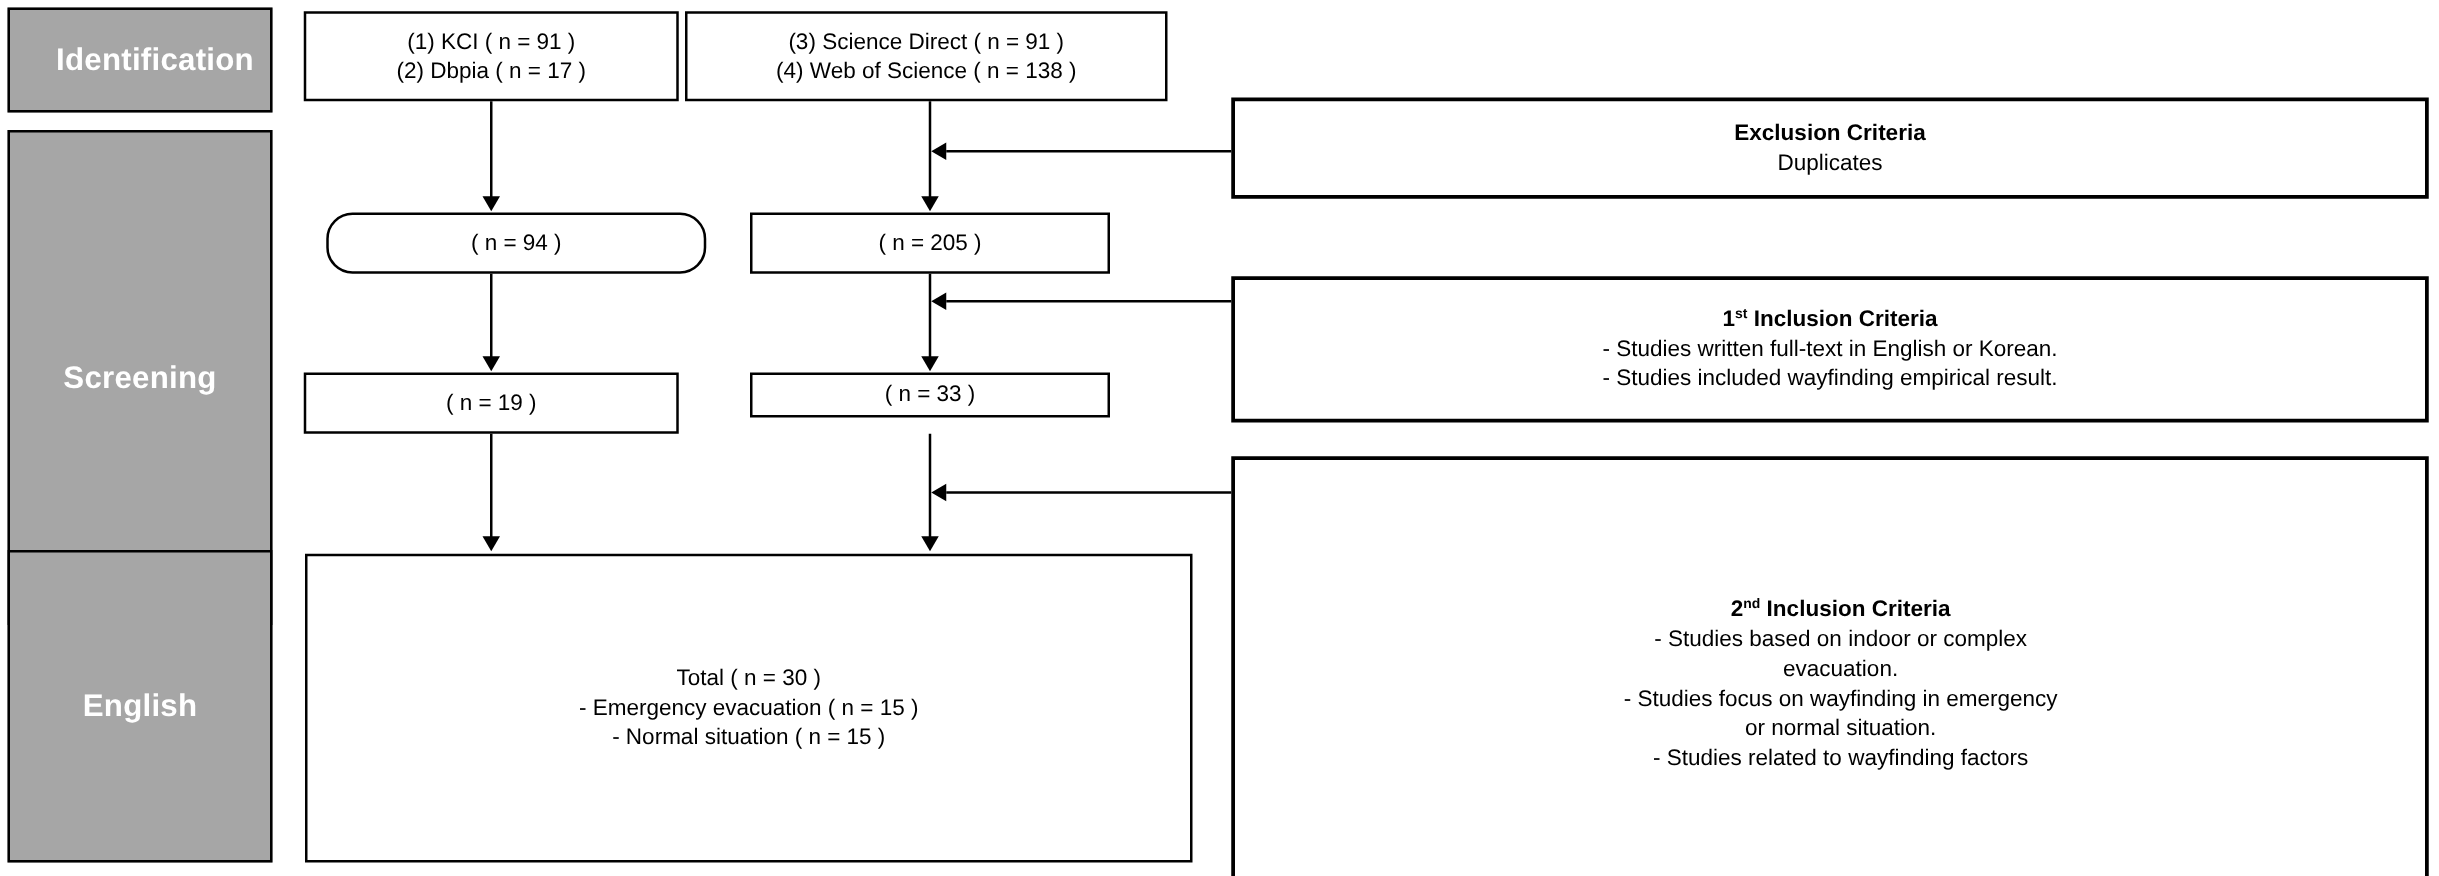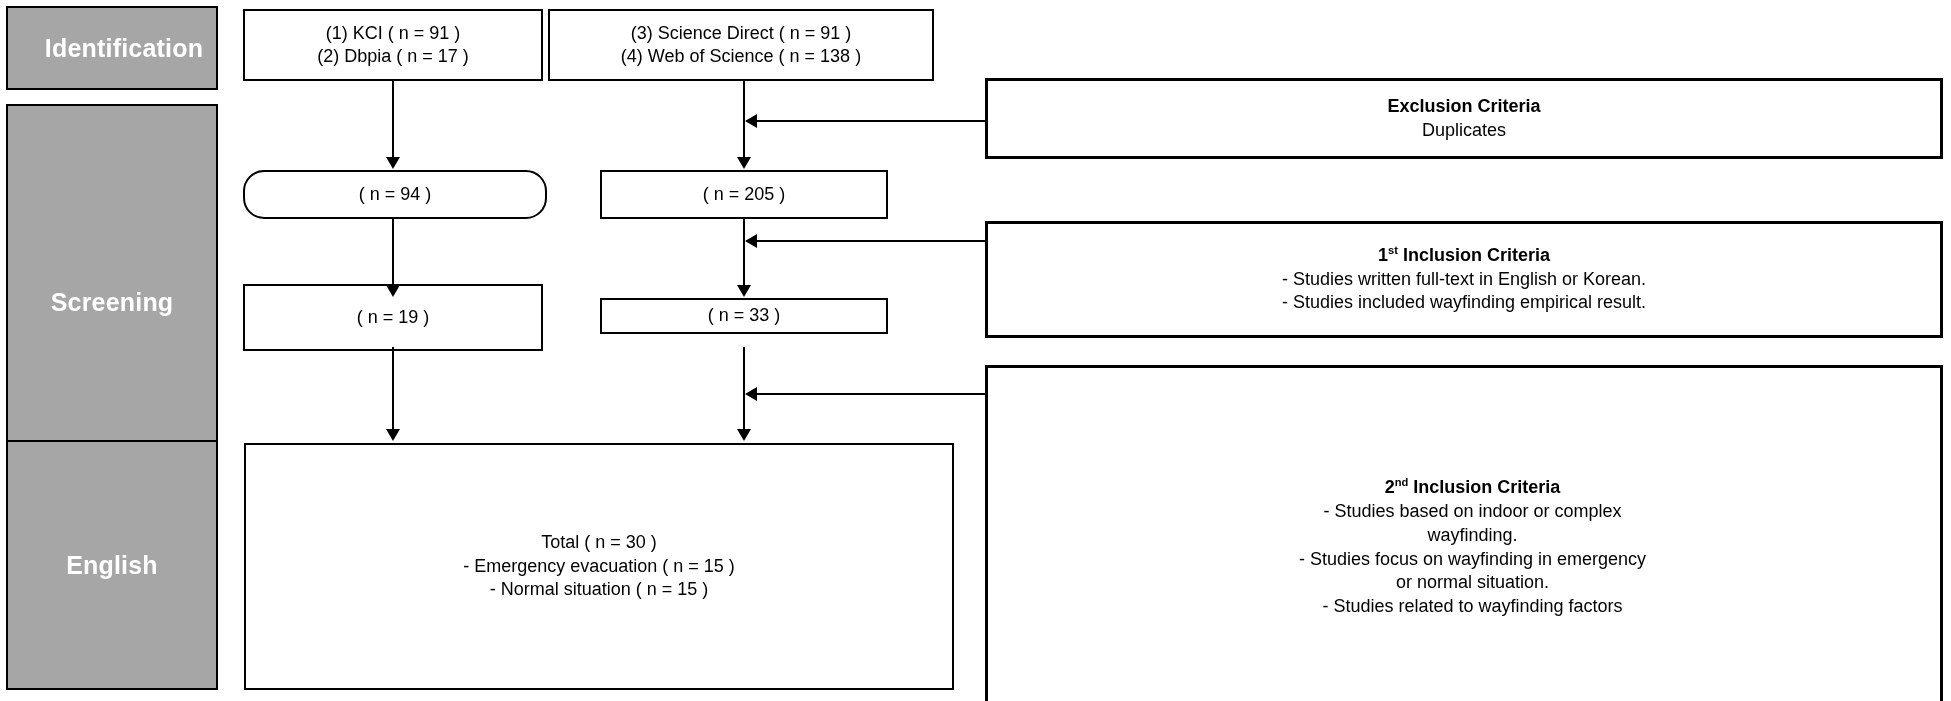--- a/index.html
+++ b/index.html
@@ -69,29 +69,29 @@
   <div class="stage-box fbox" style="left:243px; top:9px; width:300px; height:72px;">
     <span class="ln">(1) KCI ( n = 91 )</span>
     <span class="ln">(2) Dbpia ( n = 17 )</span>
   </div>
 
   <div class="stage-box fbox" style="left:548px; top:9px; width:386px; height:72px;">
     <span class="ln">(3) Science Direct ( n = 91 )</span>
     <span class="ln">(4) Web of Science ( n = 138 )</span>
   </div>
 
-  <div class="stage-box fbox" style="left:243px; top:170px; width:304px; height:49px;border-radius:21px;">
+  <div class="stage-box fbox" style="left:261px; top:170px; width:304px; height:49px;border-radius:21px;">
     <span class="ln">( n = 94 )</span>
   </div>
 
   <div class="stage-box fbox" style="left:600px; top:170px; width:288px; height:49px;">
     <span class="ln">( n = 205 )</span>
   </div>
 
-  <div class="stage-box fbox" style="left:243px; top:284px; width:300px; height:67px;">
+  <div class="stage-box fbox" style="left:243px; top:298px; width:300px; height:49px;">
     <span class="ln">( n = 19 )</span>
   </div>
 
   <div class="stage-box fbox" style="left:600px; top:298px; width:288px; height:36px;">
     <span class="ln">( n = 33 )</span>
   </div>
 
   <div class="stage-box fbox" style="left:244px; top:443px; width:710px; height:247px;">
     <span class="ln">Total ( n = 30 )</span>
     <span class="ln">- Emergency evacuation ( n = 15 )</span>
@@ -105,21 +105,21 @@
 
   <div class="stage-box fbox thick crit-lines" style="left:985px; top:181px; width:958px; height:117px;">
     <span class="ln hd"><span>1</span><sup>st</sup><span> Inclusion Criteria</span></span>
     <span class="ln bul">-  Studies written full-text in English or Korean.</span>
     <span class="ln bul">-  Studies included wayfinding empirical result.</span>
   </div>
 
   <div class="stage-box fbox thick crit-lines" style="left:985px; top:325px; width:958px; height:365px;padding-left:17px;">
     <span class="ln hd"><span>2</span><sup>nd</sup><span> Inclusion Criteria</span></span>
     <span class="ln bul">-  Studies based on indoor or complex</span>
-    <span class="ln bul">wayfinding.</span>
+    <span class="ln bul">evacuation.</span>
     <span class="ln bul">-  Studies focus on wayfinding in emergency</span>
     <span class="ln bul">or normal situation.</span>
     <span class="ln bul">-  Studies related to wayfinding factors</span>
   </div>
 
   <div class="vline" style="left:392px; top:81px; height:78px;"></div>
   <div class="arrow-down" style="left:386px; top:157px;"></div>
 
   <div class="vline" style="left:392px; top:219px; height:68px;"></div>
   <div class="arrow-down" style="left:386px; top:285px;"></div>

